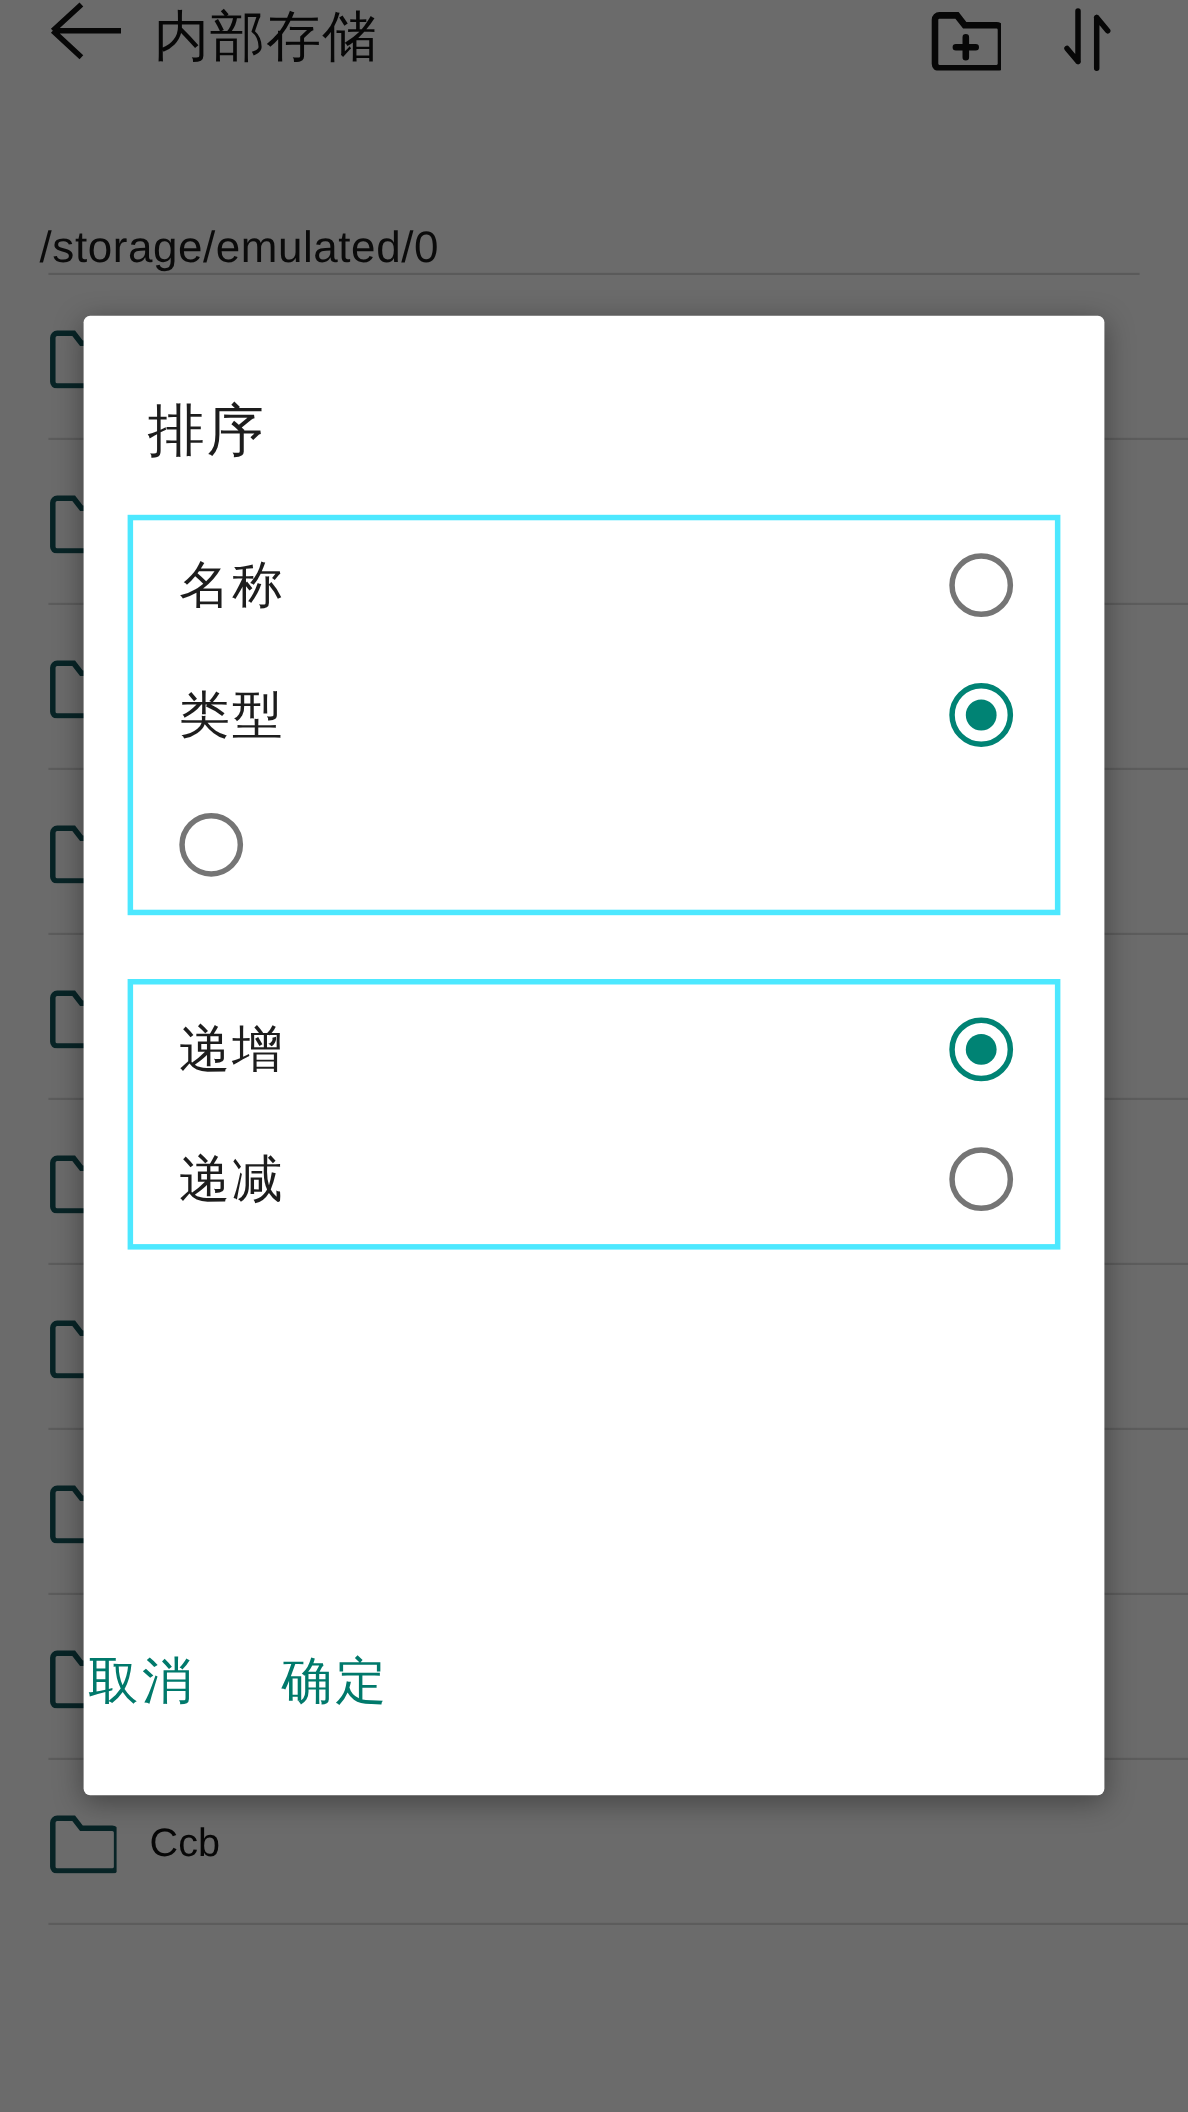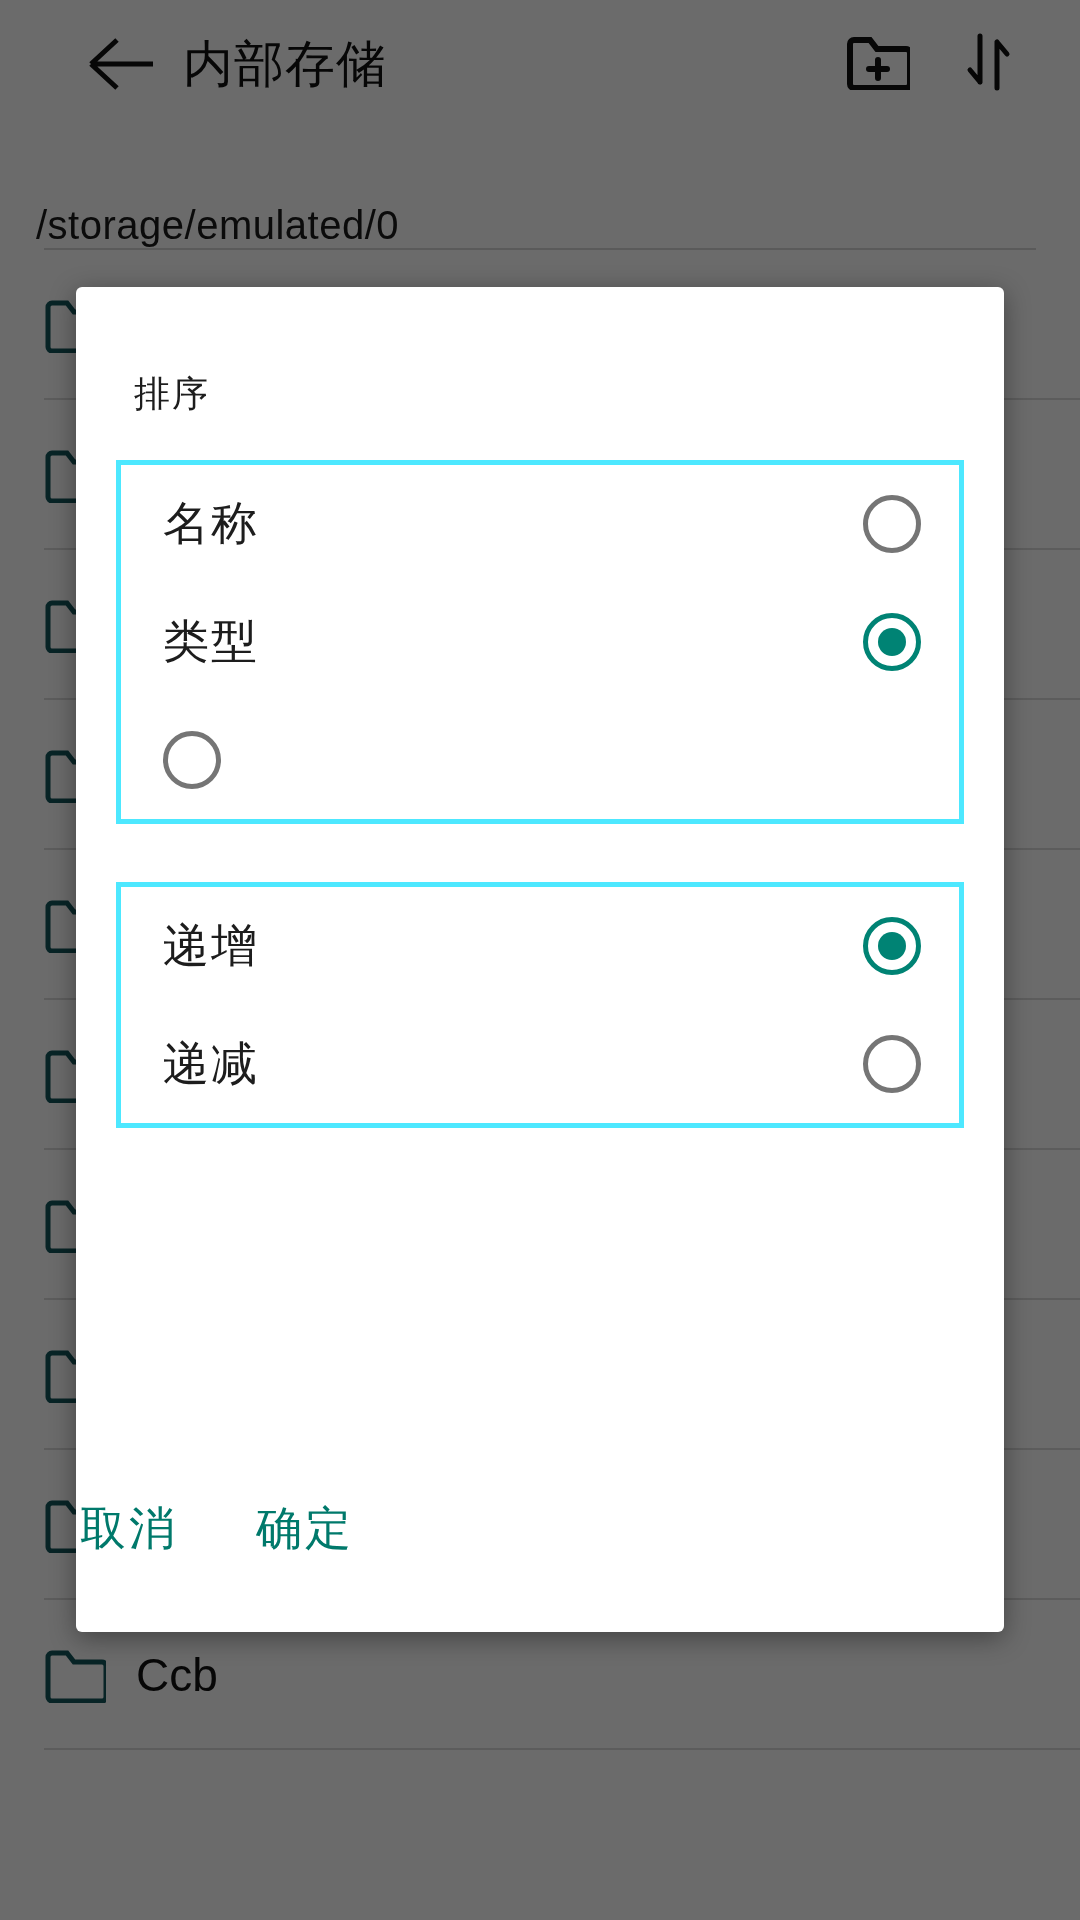--- a/index.html
+++ b/index.html
@@ -22,23 +22,22 @@
   
   #scrim {
     position:absolute; inset:0;
     background:rgba(0,0,0,0.58);
     z-index:40;
   }
 
   .appbar {
     position:relative;
     height:128px;
-    display:flex; align-items:center;
+    display:flex; align-items:flex-start;
     padding:0 54px 0 44px;
-    margin-left:43px;
   }
   .back-icon { width:70px; height:56px; flex:0 0 auto; }
   .appbar-title {
     font-size:50px; color:#111; margin-left:26px;
     letter-spacing:1px; white-space:nowrap;
     font-weight:400;
   }
   .appbar-spacer { flex:1 1 auto; }
   .appbar-action { width:76px; height:76px; display:flex; align-items:center; justify-content:center; }
   .appbar-action + .appbar-action { margin-left:34px; }
@@ -61,42 +60,41 @@
     display:flex; align-items:center;
     padding:0 44px;
     position:relative;
   }
   .file-row .row-sep {
     position:absolute; left:44px; right:0; bottom:0;
     height:2px; background:#dcdcdc;
   }
   .folder-icon { width:62px; height:56px; flex:0 0 auto; }
   .file-name {
-    margin-left:30px; font-size:46px; color:#111;
+    margin-left:30px; font-size:36px; color:#111;
     white-space:nowrap; overflow:hidden;
   }
 
   
   #sort-dialog {
     position:absolute;
     left:76px; top:287px;
     width:928px; height:1345px;
     background:#ffffff;
     border-radius:6px;
     z-index:60;
     box-shadow:0 6px 26px rgba(0,0,0,0.38);
     display:flex; flex-direction:column;
   }
 
   .dialog-title {
-    font-size:36px; color:#1d1d1d;
+    font-size:52px; color:#1d1d1d;
     padding:70px 0 0 58px;
     letter-spacing:2px;
     font-weight:400;
-    margin-top:13px;
   }
 
   .dialog-body { padding:0 40px; margin-top:41px; }
 
   .radio-group {
     border:5px solid #4de8ff;
     background:#ffffff;
   }
   .radio-group + .radio-group { margin-top:58px; }
 

